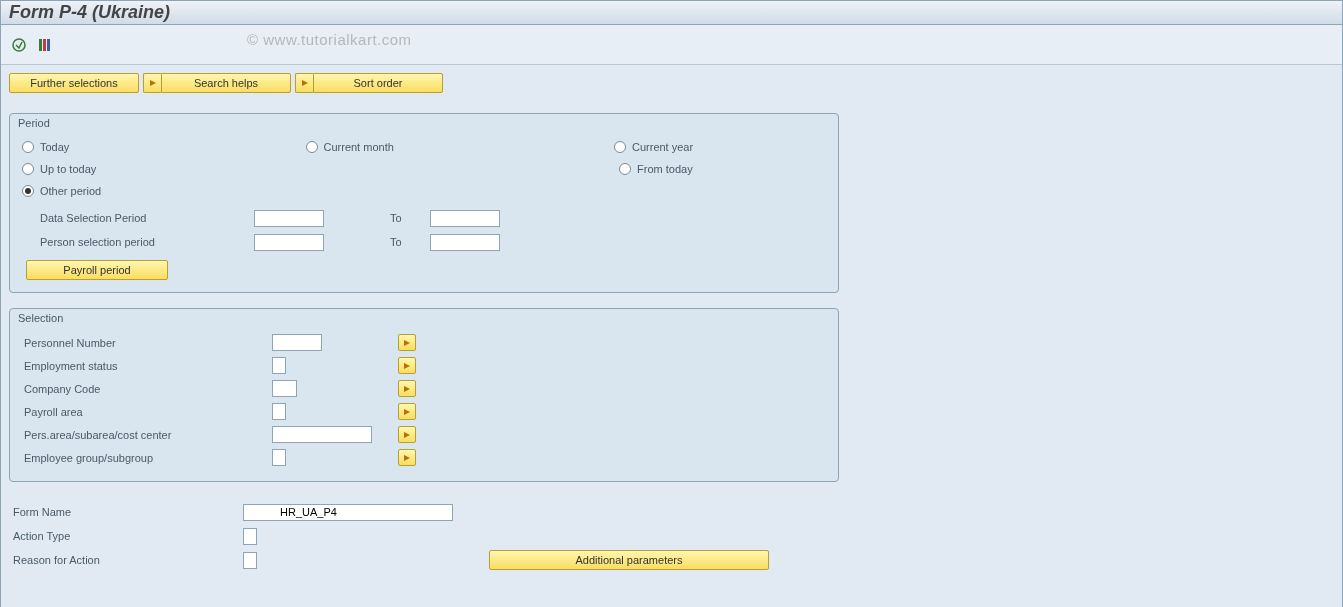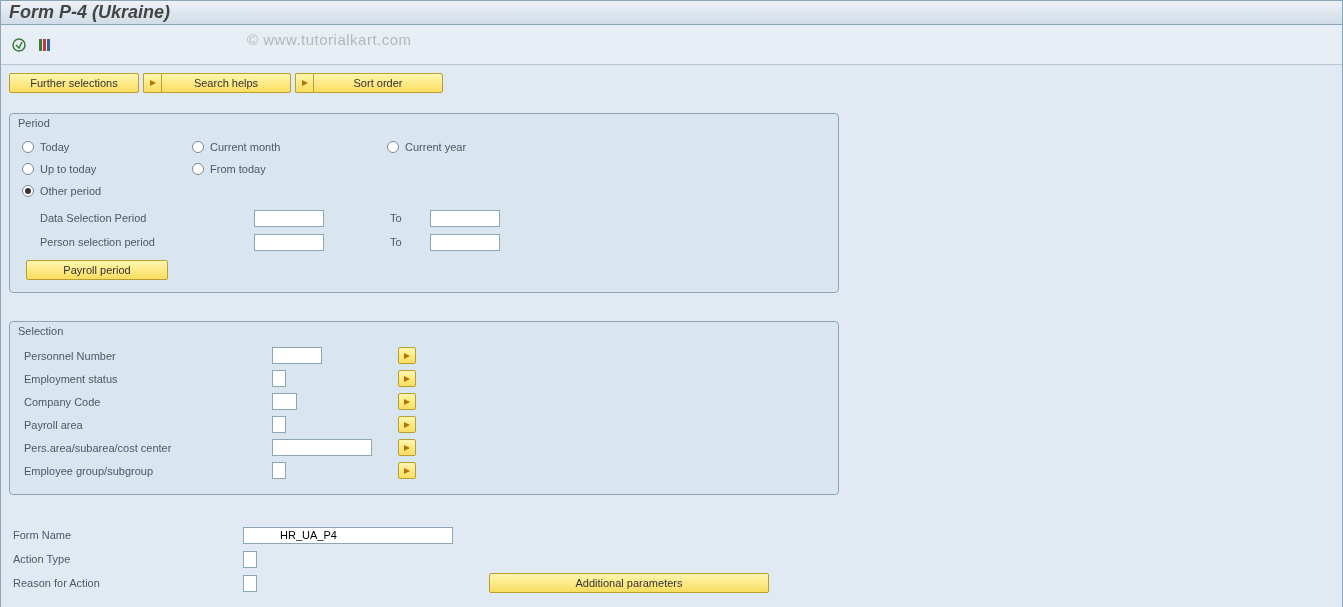--- a/index.html
+++ b/index.html
@@ -104,36 +104,37 @@
     gap: 4px;
     margin-bottom: 20px;
   }
   .top-buttons .sap-btn { min-width: 130px; }
   
   .groupbox {
     border: 1px solid #8ea5b5;
     border-radius: 4px;
     background: #d9e5ef;
     padding: 0 12px 10px 0;
-    margin-bottom: 28px;
+    margin-bottom: 15px;
     width: 830px;
   }
   .groupbox .gb-title {
     font-size: 11px;
     color: #4a5a68;
     padding: 3px 8px 5px 8px;
   }
   .gb-content {
     padding: 2px 12px;
   }
   
   .radio-row {
     display: flex;
     height: 22px;
     align-items: center;
+    justify-content: space-between;
   }
   .radio-row .rcol {
     display: flex;
     align-items: center;
   }
   .rcol.c1 { width: 170px; }
   .rcol.c2 { width: 195px; }
   .rcol.c3 { width: 200px; }
   .radio {
     width: 12px; height: 12px;

